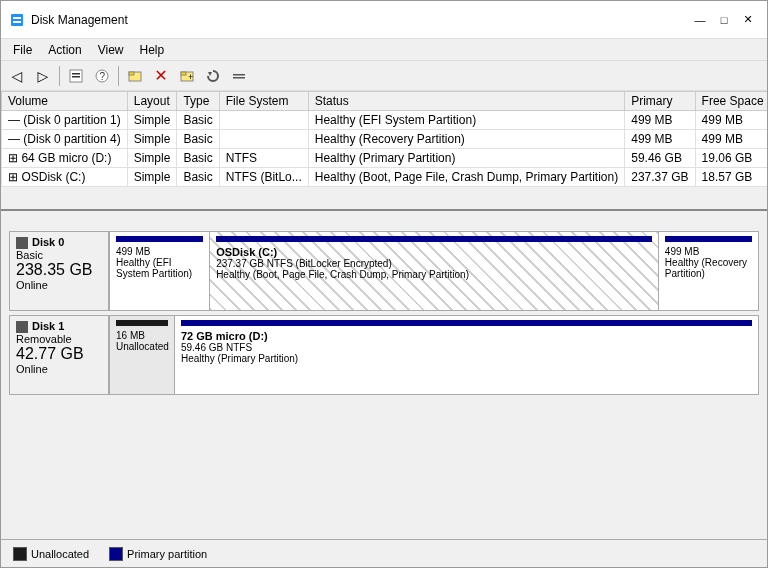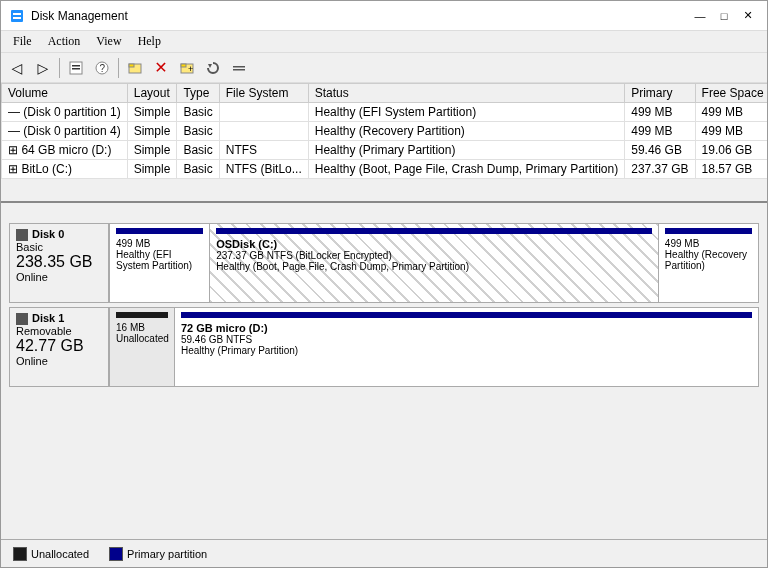--- a/index.html
+++ b/index.html
@@ -14,21 +14,21 @@
     .window {
       width: 768px;
       height: 568px;
       background: #f0f0f0;
       border: 1px solid #999;
       display: flex;
       flex-direction: column;
     }
     .title-bar {
       background: #fff;
-      height: 30px;
+      height: 38px;
       display: flex;
       align-items: center;
       padding: 0 8px;
       border-bottom: 1px solid #ddd;
       user-select: none;
     }
     .title-bar-icon {
       width: 16px;
       height: 16px;
       margin-right: 6px;
@@ -55,21 +55,20 @@
       border: none;
       background: transparent;
     }
     .menu-bar {
       background: #f0f0f0;
       height: 22px;
       display: flex;
       align-items: center;
       padding: 0 4px;
       border-bottom: 1px solid #ddd;
-      font-family: Liberation Serif, serif;
     }
     .menu-item {
       padding: 2px 8px;
       cursor: pointer;
       font-size: 12px;
     }
     .toolbar {
       background: #f0f0f0;
       height: 30px;
       display: flex;
@@ -324,21 +323,21 @@
             <tr>
               <td>⊞ 64 GB micro (D:)</td>
               <td>Simple</td>
               <td>Basic</td>
               <td>NTFS</td>
               <td>Healthy (Primary Partition)</td>
               <td>59.46 GB</td>
               <td>19.06 GB</td>
             </tr>
             <tr>
-              <td>⊞ BitLo (C:)</td>
+              <td>⊞ OSDisk (C:)</td>
               <td>Simple</td>
               <td>Basic</td>
               <td>NTFS (BitLo...</td>
               <td>Healthy (Boot, Page File, Crash Dump, Primary Partition)</td>
               <td>237.37 GB</td>
               <td>18.57 GB</td>
             </tr>
           </tbody>
       </table>
     </div>

